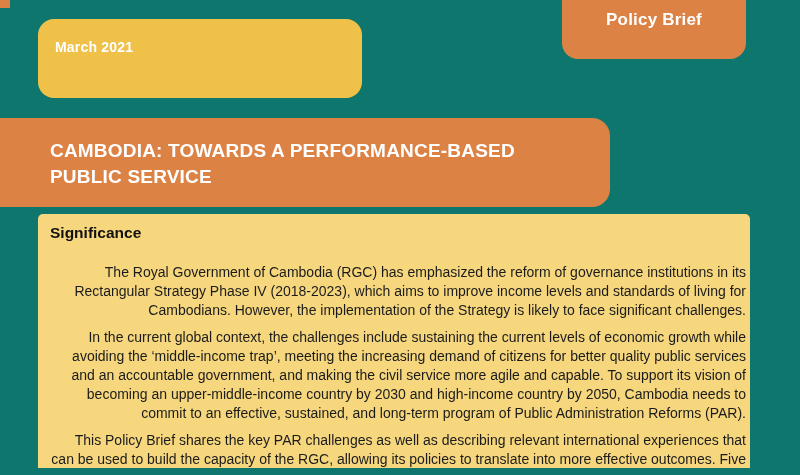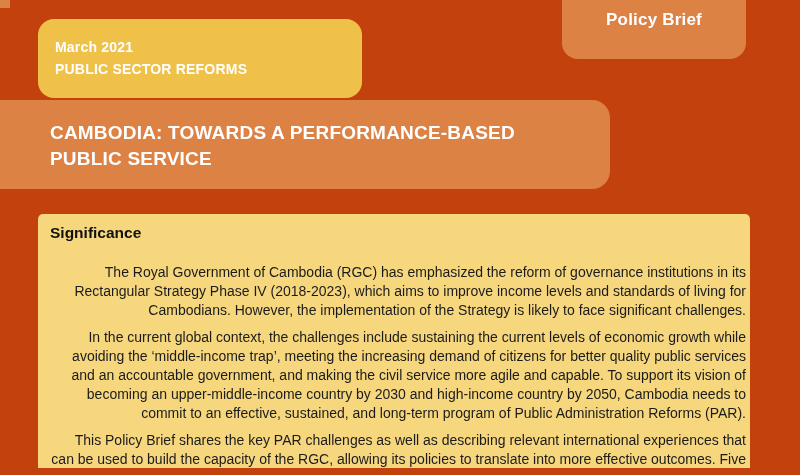--- a/index.html
+++ b/index.html
@@ -12,21 +12,21 @@
   html,body{margin:0;padding:0;}
   body{
     font-family:"Liberation Sans", sans-serif;
     background:#ffffff;
   }
   .page{
     position:relative;
     width:800px;
     height:475px;
     overflow:hidden;
-    background:#c2410c;
+    background:#0f766e;
   }
   .corner-mark{
     position:absolute;
     left:0; top:0;
     width:10px; height:8px;
     background:var(--orange);
   }
   .policy-badge{
     position:absolute;
     left:562px; top:-20px;
@@ -50,21 +50,21 @@
     box-sizing:border-box;
     padding:17px 0 0 17px;
     color:var(--white-text);
     font-weight:bold;
     font-size:14px;
     line-height:22px;
     letter-spacing:0.2px;
   }
   .title-banner{
     position:absolute;
-    left:0; top:100px;
+    left:0; top:118px;
     width:610px; height:89px;
     background:var(--orange);
     border-radius:0 18px 18px 0;
     box-sizing:border-box;
     padding:20px 0 0 50px;
     color:var(--white-text);
     font-weight:bold;
     font-size:19px;
     line-height:26px;
     letter-spacing:0.2px;
@@ -100,21 +100,20 @@
 <div class="page">
 
   <div class="corner-mark"></div>
 
   <div class="policy-badge">
     <span>Policy Brief</span>
   </div>
 
   <div class="date-badge">
     <div>March 2021</div>
-    <div>PUBLIC SECTOR REFORMS</div>
   </div>
 
   <div class="title-banner">
     <div>CAMBODIA: TOWARDS A PERFORMANCE-BASED</div>
     <div>PUBLIC SERVICE</div>
   </div>
 
   <div class="content-panel">
     <h2>Significance</h2>
     <p>The Royal Government of Cambodia (RGC) has emphasized the reform of governance institutions in its Rectangular Strategy Phase IV (2018-2023), which aims to improve income levels and standards of living for Cambodians. However, the implementation of the Strategy is likely to face significant challenges.</p>

